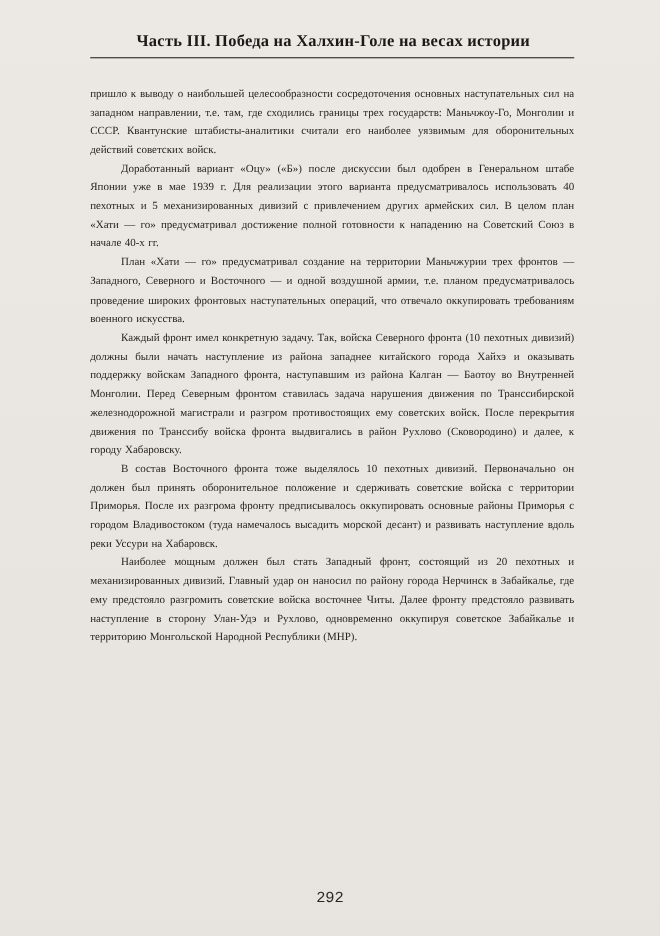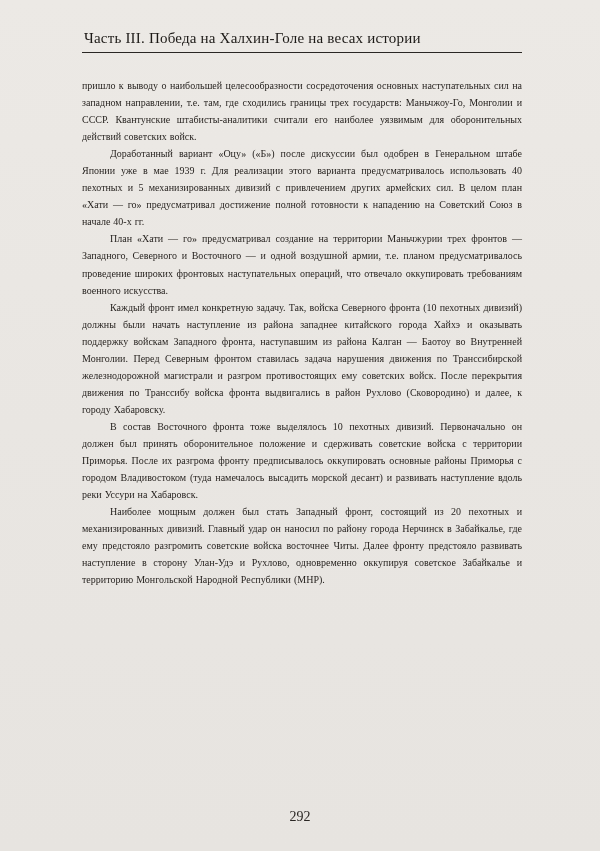--- a/index.html
+++ b/index.html
@@ -19,25 +19,26 @@
     position: absolute;
     top: 0;
     left: 0;
     width: 600px;
     height: 851px;
     background: linear-gradient(180deg, #ece9e5 0%, #e9e6e2 50%, #e7e4e0 100%);
     box-sizing: border-box;
     padding: 30px 78px 0 82px;
   }
   .running-head {
-    font-weight: normal;
+    font-weight: bold;
     font-size: 15px;
     letter-spacing: 0.2px;
     color: #1c1916;
     padding-left: 2px;
+    text-align: center;
   }
   .head-rule {
     border: 0;
     border-bottom: 1.6px solid #2a2724;
     margin: 5px 0 0 0;
   }
   .body-text {
     margin-top: 24px;
     width: 440px;
     font-size: 10px;
@@ -55,20 +56,21 @@
     text-indent: 0;
   }
   .page-number {
     position: absolute;
     bottom: 26px;
     left: 0;
     width: 600px;
     text-align: center;
     font-size: 14px;
     color: #2a2623;
+    font-family: Liberation Mono, monospace;
   }
 </style>
 </head>
 <body>
 
 <div class="page">
 
   <div class="running-head">Часть III. Победа на Халхин-Голе на весах истории</div>
 
   <hr class="head-rule">

